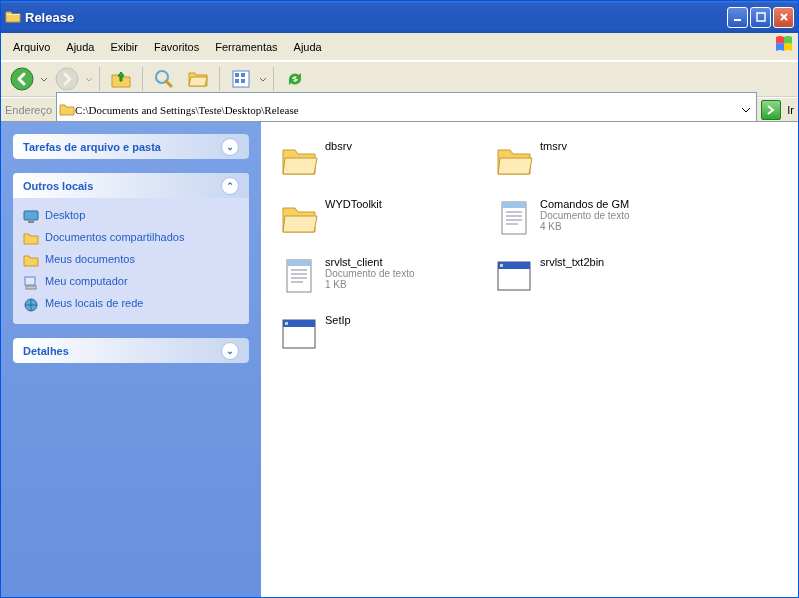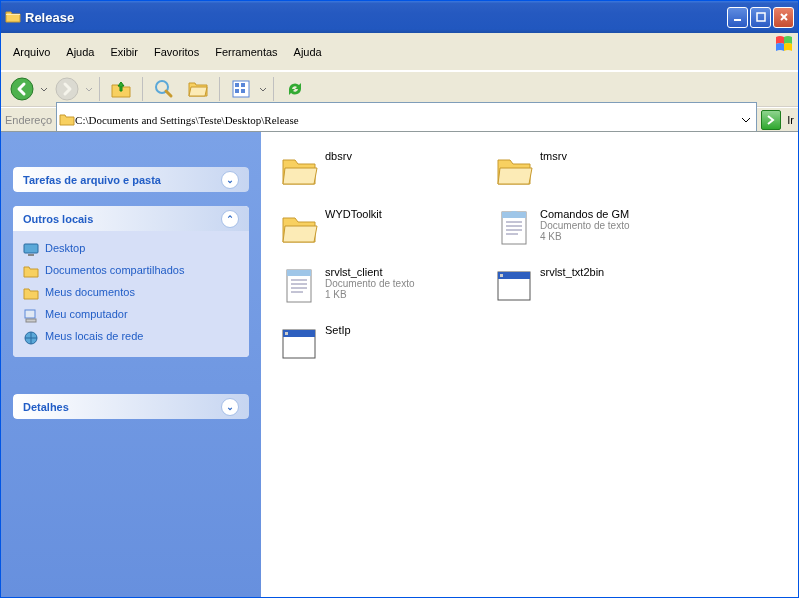--- a/index.html
+++ b/index.html
@@ -7,42 +7,42 @@
 
 .window { width: 799px; height: 598px; border: 1px solid #0055E5; background: #ECE9D8; display: flex; flex-direction: column; }
 
 .titlebar { height: 29px; background: linear-gradient(to bottom, #3B77DD 0%, #2B5FC4 8%, #2559C0 40%, #2157BF 88%, #1C4FA8 100%); display: flex; align-items: center; padding: 16px 4px; color: white; }
 .titlebar-icon { width: 16px; height: 16px; margin-right: 4px; }
 .titlebar-text { font-size: 13px; font-weight: bold; flex: 1; text-shadow: 1px 1px 1px rgba(0,0,0,0.3); }
 .titlebar-buttons { display: flex; gap: 2px; }
 .titlebar-btn { width: 21px; height: 21px; border: 1px solid #fff; border-radius: 3px; background: linear-gradient(to bottom, #5F8CE0, #2A5BC5); display: flex; align-items: center; justify-content: center; color: white; font-weight: bold; cursor: pointer; }
 .titlebar-btn.close { background: linear-gradient(to bottom, #E98166, #C64D32); }
 
-.menubar { height: 38px; background: #ECE9D8; display: flex; align-items: center; padding: 0 4px; border-bottom: 1px solid #fff; position: relative; }
+.menubar { height: 28px; background: #ECE9D8; display: flex; align-items: center; padding: 0 4px; border-bottom: 1px solid #fff; position: relative; }
 .menu-item { padding: 2px 8px; cursor: pointer; }
 .flag-icon { position: absolute; right: 4px; top: 2px; width: 20px; height: 18px; }
 
 .toolbar { height: 36px; background: #ECE9D8; border-top: 1px solid #fff; border-bottom: 1px solid #D4D0C8; display: flex; align-items: center; padding: 0 6px; gap: 4px; }
 .tool-btn { width: 30px; height: 30px; display: flex; align-items: center; justify-content: center; cursor: pointer; border-radius: 3px; }
 .tool-sep { width: 1px; height: 24px; background: #C0C0C0; margin: 0 2px; }
 .dropdown-arrow { width: 8px; margin-left: -1px; }
 
 .addressbar { height: 24px; background: #ECE9D8; border-top: 1px solid #fff; display: flex; align-items: center; padding: 0 4px; gap: 4px; }
 .address-label { color: #888; font-size: 11px; }
 .address-input-wrap { flex: 1; height: 36px; background: white; border: 1px solid #7F9DB9; display: flex; align-items: center; padding: 0 2px; }
 .address-input { flex: 1; border: none; outline: none; font-size: 11px; font-family: Tahoma; }
 .address-drop { width: 16px; height: 16px; display:flex; align-items:center; justify-content:center; }
 .go-btn { width: 20px; height: 20px; background: linear-gradient(to bottom, #8FD48F, #2FA82F); border: 1px solid #1E7E1E; border-radius: 2px; display: flex; align-items: center; justify-content: center; cursor: pointer; }
 .go-label { font-size: 11px; margin-left: 2px; }
 
 .content-area { flex: 1; display: flex; background: white; border-top: 1px solid #919B9C; }
 
 .sidebar { width: 260px; background: linear-gradient(to bottom, #7BA2E7 0%, #6790DE 100%); padding: 12px; display: flex; flex-direction: column; gap: 14px; }
 .panel { background: #EFF3FF; border-radius: 4px; overflow: hidden; }
-.panel-collapsed { background: transparent; margin-top: 23px; }
+.panel-collapsed { background: transparent; }
 .panel-header { height: 25px; background: linear-gradient(to right, #fff, #C6D5F1); display: flex; align-items: center; padding: 0 10px; color: #215DC6; font-weight: bold; cursor: pointer; border-radius: 4px 4px 0 0; }
 .panel-header-collapsed { border-radius: 4px; }
 .panel-title { flex: 1; }
 .panel-chevron { width: 18px; height: 18px; border: 1px solid #A6BFE7; border-radius: 50%; background: #fff; display: flex; align-items: center; justify-content: center; color: #316AC5; font-size: 9px; }
 .panel-body { padding: 8px 10px; background: #D6DFF7; }
 .panel-item { display: flex; gap: 6px; padding: 3px 0; color: #215DC6; cursor: pointer; }
 .small-icon { width: 16px; height: 16px; flex-shrink: 0; }
 
 .file-area { flex: 1; padding: 14px; display: flex; flex-wrap: wrap; align-content: flex-start; gap: 10px 0; }
 .file-item { width: 215px; display: flex; align-items: flex-start; gap: 4px; padding: 2px; cursor: pointer; }

